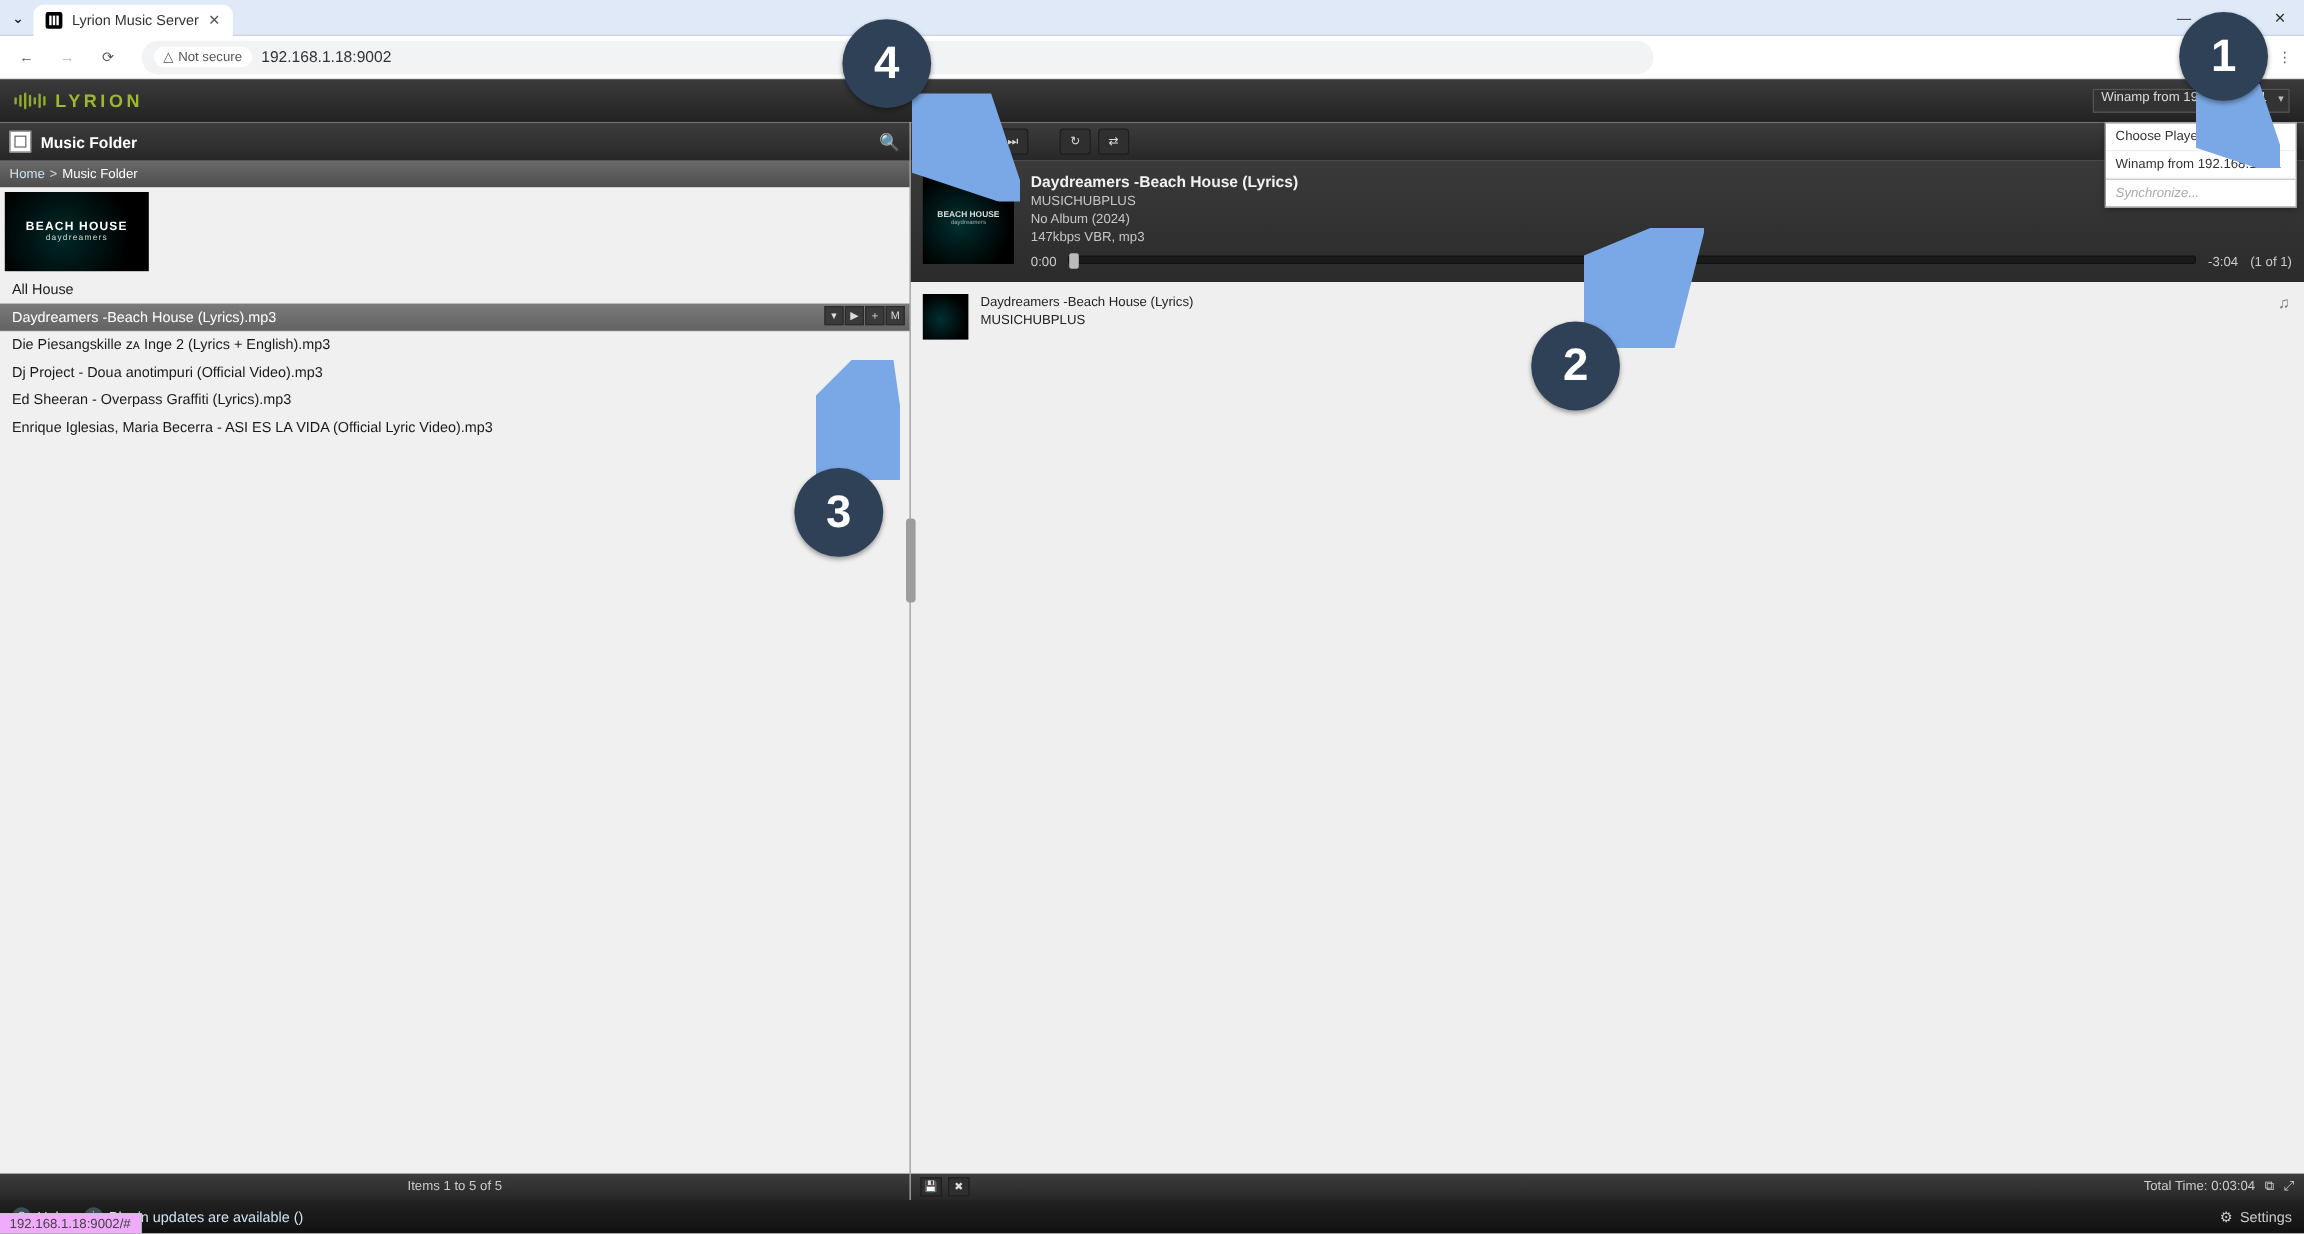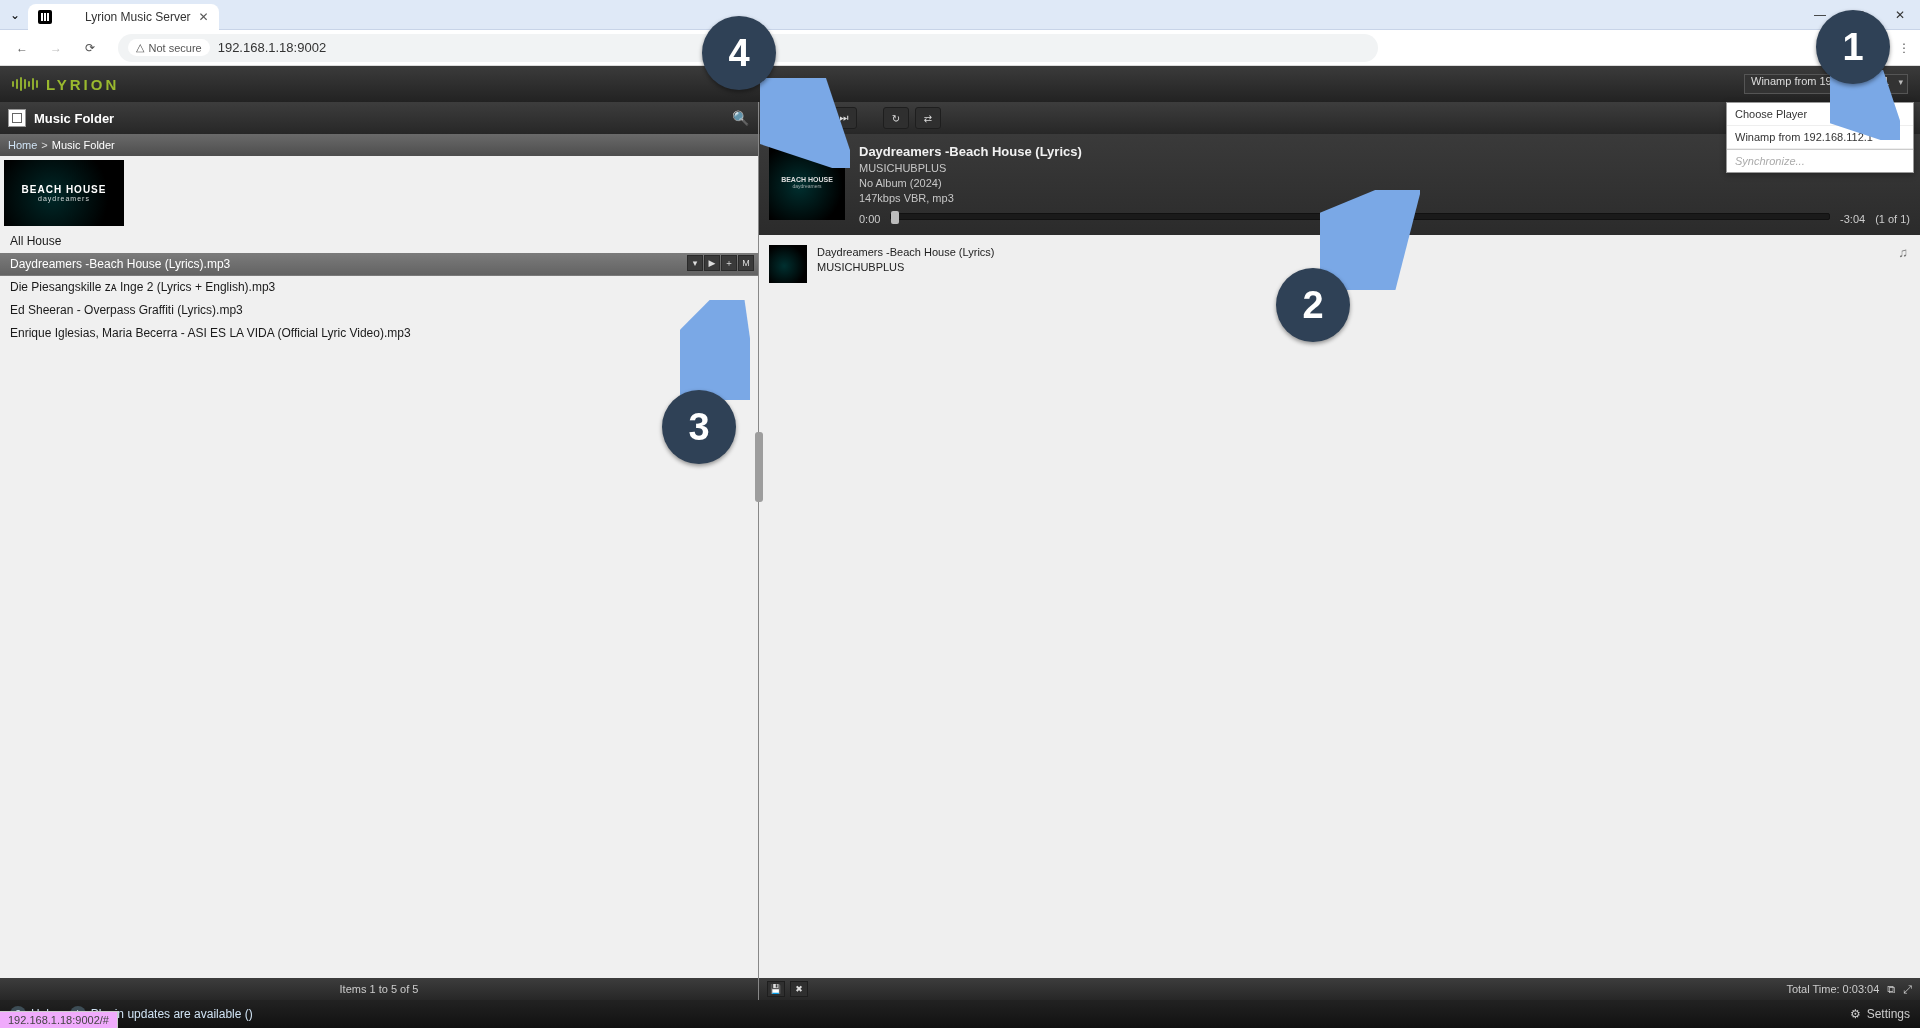--- a/index.html
+++ b/index.html
@@ -5,21 +5,21 @@
   * { box-sizing: border-box; margin: 0; padding: 0; }
   body { font-family: Arial, Helvetica, sans-serif; font-size: 12px; background: #e9e9e9; overflow: hidden; width:1920px; height:1028px; position:relative; }
   
   
   .browser-top { height: 30px; background: #dfe9f7; display:flex; align-items:center; padding:0 6px; border-bottom:1px solid #c8d4e8; }
   .tab-strip { display:flex; align-items:center; gap:4px; }
   .tabs-dropdown { width:18px; height:18px; display:flex; align-items:center; justify-content:center; border-radius:50%; }
   .tab { background:#fff; height:26px; border-radius:8px 8px 0 0; display:flex; align-items:center; padding:0 10px; gap:8px; min-width:160px; margin-top:4px; }
   .tab .favicon { width:14px; height:14px; background:#000; border-radius:2px; display:flex; align-items:center; justify-content:center; }
   .tab .favicon::before{content:"";width:2px;height:8px;background:#fff;box-shadow:3px 0 0 #fff,-3px 0 0 #fff;}
-  .tab-title { font-size:12px; color:#333; flex:1;margin-left:25px; }
+  .tab-title { font-size:12px; color:#333; flex:1; }
   .tab-close { color:#555; font-size:12px; cursor:pointer; }
   .win-controls { margin-left:auto; display:flex; gap:12px; color:#333; font-size:12px; }
   .win-controls span{width:28px;text-align:center;cursor:pointer;}
   
   .browser-nav { height: 36px; background:#fff; display:flex; align-items:center; padding:0 10px; gap:10px; border-bottom:1px solid #ddd;}
   .nav-btn { width:24px; height:24px; display:flex; align-items:center; justify-content:center; color:#555; cursor:pointer; border-radius:50%; }
   .addr-bar { flex:0 0 auto; height:28px; background:#f1f3f4; border-radius:14px; display:flex; align-items:center; padding:0 10px; gap:8px; margin-left:6px; width:1260px;}
   .secure-pill { background:#fff; border-radius:10px; padding:2px 8px; font-size:11px; color:#555; display:flex; align-items:center; gap:4px;}
   .addr-text{color:#333;font-size:13px;}
   .nav-right{margin-left:auto; display:flex; gap:10px; align-items:center;}
@@ -92,21 +92,21 @@
   .rf-right{margin-left:auto;display:flex;align-items:center;gap:8px;}
 
   
   .app-bottom{height:28px;background:linear-gradient(#222,#111);display:flex;align-items:center;padding:0 10px;gap:14px;color:#ccc;font-size:12px;}
   .app-bottom .link{color:#cfe2f3;cursor:pointer;display:flex;align-items:center;gap:5px;}
   .app-bottom .settings{margin-left:auto;display:flex;align-items:center;gap:6px;cursor:pointer;}
   .status-hover{position:absolute;left:0;bottom:0;background:#f0abfc;color:#444;padding:2px 8px;font-size:11px;border-top:1px solid #ccc;border-right:1px solid #ccc;z-index:40;}
   .mini-icon{width:16px;height:16px;border-radius:50%;background:#3d4d56;display:inline-flex;align-items:center;justify-content:center;color:#cfe2f3;font-size:10px;}
 
   
-  .player-menu{position:absolute;top:36px;right:6px;width:188px;background:#fff;border:1px solid #999;box-shadow:0 2px 6px rgba(0,0,0,0.3);z-index:60;font-size:11px;}
+  .player-menu{position:absolute;top:36px;right:6px;width:160px;background:#fff;border:1px solid #999;box-shadow:0 2px 6px rgba(0,0,0,0.3);z-index:60;font-size:11px;}
   .player-menu .pm-item{padding:5px 8px;color:#333;cursor:pointer;border-bottom:1px solid #eee;}
   .player-menu .pm-item:last-child{border-bottom:none;}
   .player-menu .pm-item.sync{color:#aaa;font-style:italic;}
   .player-menu hr{border:none;border-top:1px solid #ccc;margin:0;}
 
   
   .badge{position:absolute;width:74px;height:74px;border-radius:50%;background:#2f4156;color:#fff;display:flex;align-items:center;justify-content:center;font-size:38px;font-weight:bold;z-index:80;box-shadow:0 2px 4px rgba(0,0,0,0.4);}
   .arrow{position:absolute;z-index:79;}
   .arrow svg{display:block;}
 </style>
@@ -195,20 +195,21 @@
       <div class="list-item selected">
         <span>Daydreamers -Beach House (Lyrics).mp3</span>
         <div class="item-actions">
           <span class="ab">▾</span>
           <span class="ab">▶</span>
           <span class="ab">＋</span>
           <span class="ab">M</span>
         </div>
       </div>
       <div class="list-item">Die Piesangskille ᴢᴀ Inge 2 (Lyrics + English).mp3</div>
+      <div class="list-item">Dj Project - Doua anotimpuri (Official Video).mp3</div>
       <div class="list-item">Ed Sheeran - Overpass Graffiti (Lyrics).mp3</div>
       <div class="list-item">Enrique Iglesias, Maria Becerra - ASI ES LA VIDA (Official Lyric Video).mp3</div>
       <div style="flex:1"></div>
       <div class="footer-bar">
         <span>Items 1 to 5 of 5</span>
       </div>
     </div>
 
     <div class="right-pane">
       <div class="controls-row">

